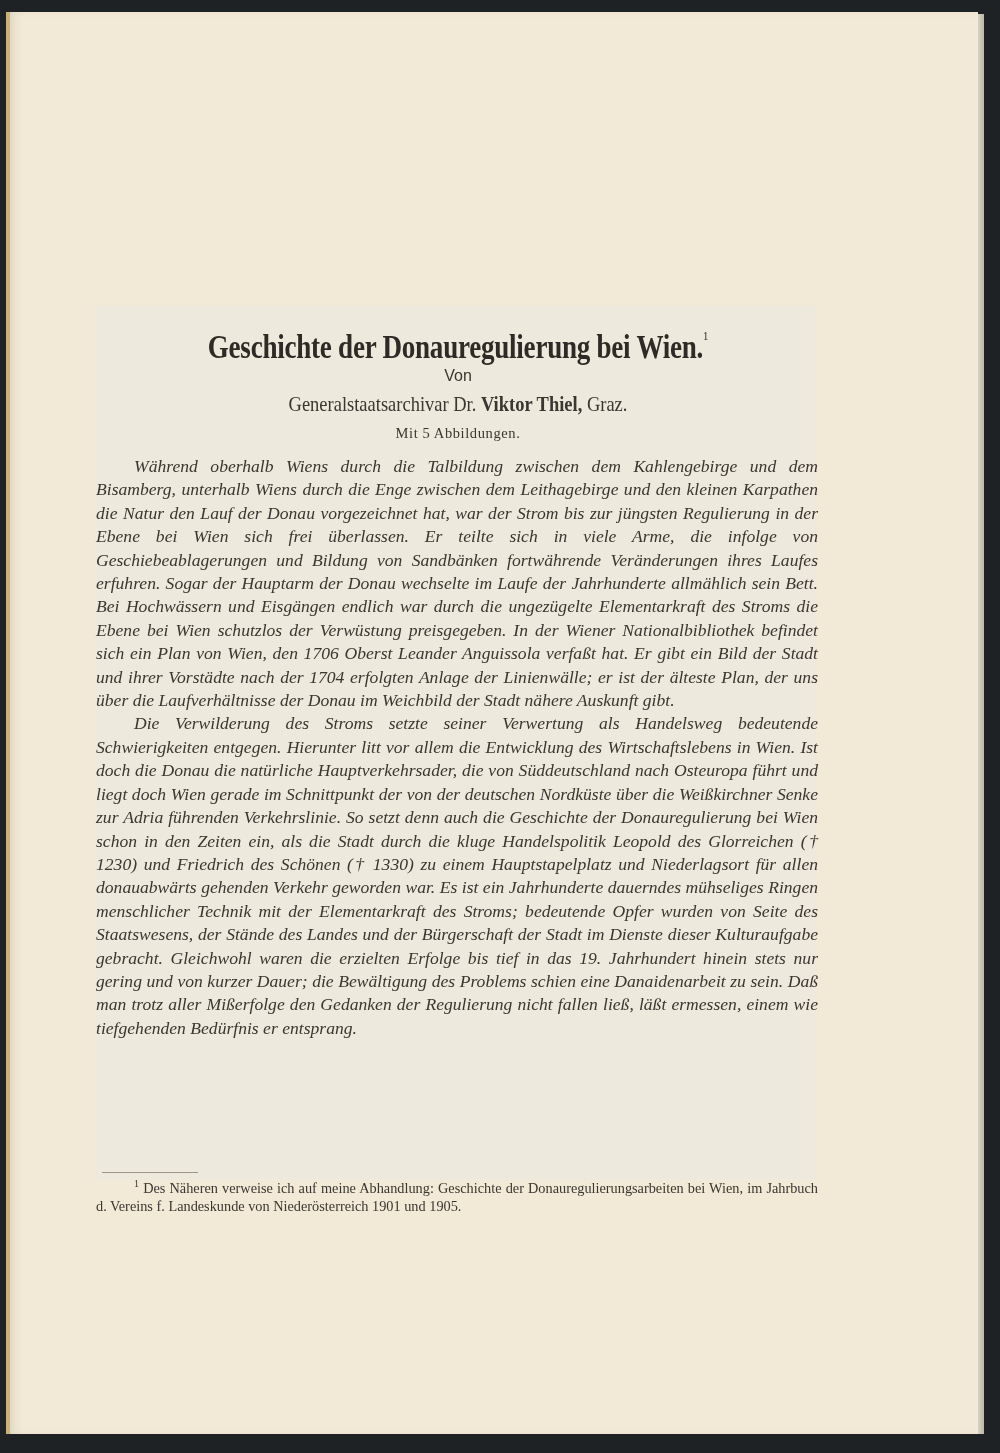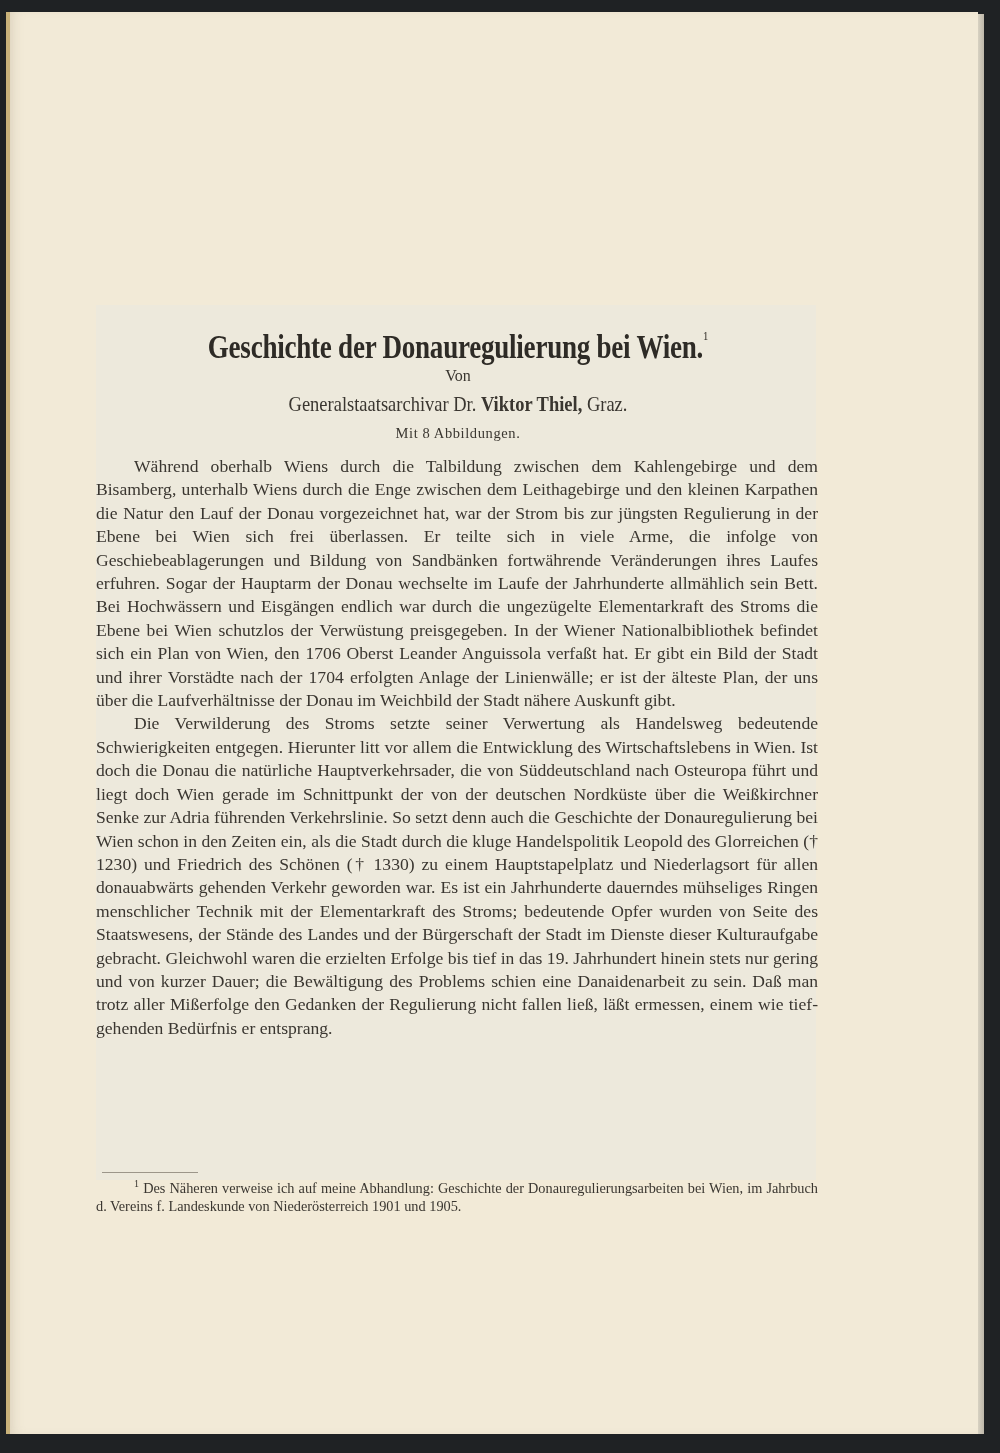--- a/index.html
+++ b/index.html
@@ -32,36 +32,36 @@
   .title {
     position: absolute; top: 328px; left: 0; width: 724px; text-align: center;
     font-family: "Liberation Serif", serif;
     font-weight: bold; font-size: 33px; letter-spacing: -0.3px;
     transform: scaleX(0.82); transform-origin: center;
     color: #2e2b26; white-space: nowrap;
   }
   .title sup { font-size: 13px; vertical-align: 18px; font-weight: normal; }
   .von {
     position: absolute; top: 367px; left: 0; width: 724px; text-align: center;
-    font-family: Liberation Serif, serif; font-size: 16px;
+    font-family: Liberation Sans, sans-serif; font-size: 16px;
   }
   .author {
     position: absolute; top: 392px; left: 0; width: 724px; text-align: center;
     font-family: "Liberation Serif", serif; font-size: 21px;
     transform: scaleX(0.88); transform-origin: center; white-space: nowrap;
   }
   .author b { font-weight: bold; }
   .figs {
     position: absolute; top: 425px; left: 0; width: 724px; text-align: center;
     font-family: "Liberation Serif", serif; font-size: 14.5px; letter-spacing: 0.6px;
   }
   .body-text {
     position: absolute; top: 455px; left: 0; width: 722px;
     font-family: "Liberation Serif", serif; font-size: 17.6px; line-height: 23.4px;
-    text-align: justify; hyphens: manual;
+    text-align: justify; hyphens: manual; font-style: italic;
   }
   .body-text p { margin: 0; text-indent: 38px; }
   .footnote-rule {
     position: absolute; top: 1172px; left: 6px; width: 96px; height: 1px;
     background: #9c968a;
   }
   .footnote {
     position: absolute; top: 1175px; left: 0; width: 722px;
     font-family: "Liberation Serif", serif; font-size: 14.3px; line-height: 18.5px;
     text-align: justify; text-indent: 38px;
@@ -80,21 +80,21 @@
   <div class="title"><span>Geschichte der Donauregulierung bei Wien.</span><sup>1</sup></div>
 
   <div class="von">Von</div>
 
   <div class="author">
     <span>Generalstaatsarchivar Dr.</span>
     <b>Viktor Thiel,</b>
     <span>Graz.</span>
   </div>
 
-  <div class="figs">Mit 8 Abbildungen.</div>
+  <div class="figs">Mit 5 Abbildungen.</div>
 
   <div class="body-text">
     <p>Während oberhalb Wiens durch die Talbildung zwischen dem Kahlengebirge und dem Bisamberg, unterhalb Wiens durch die Enge zwischen dem Leithagebirge und den kleinen Karpathen die Natur den Lauf der Donau vorgezeichnet hat, war der Strom bis zur jüngsten Regulierung in der Ebene bei Wien sich frei überlassen. Er teilte sich in viele Arme, die infolge von Geschiebeablagerungen und Bildung von Sandbänken fortwährende Veränderungen ihres Laufes erfuhren. Sogar der Hauptarm der Donau wechselte im Laufe der Jahrhunderte allmählich sein Bett. Bei Hochwässern und Eisgängen endlich war durch die ungezügelte Elementarkraft des Stroms die Ebene bei Wien schutzlos der Verwüstung preisgegeben. In der Wiener Nationalbibliothek befindet sich ein Plan von Wien, den 1706 Oberst Leander An­guissola verfaßt hat. Er gibt ein Bild der Stadt und ihrer Vorstädte nach der 1704 erfolgten Anlage der Linienwälle; er ist der älteste Plan, der uns über die Lauf­verhältnisse der Donau im Weichbild der Stadt nähere Auskunft gibt.</p>
     <p>Die Verwilderung des Stroms setzte seiner Verwertung als Handelsweg bedeu­tende Schwierigkeiten entgegen. Hierunter litt vor allem die Entwicklung des Wirtschaftslebens in Wien. Ist doch die Donau die natürliche Hauptverkehrsader, die von Süddeutschland nach Osteuropa führt und liegt doch Wien gerade im Schnittpunkt der von der deutschen Nordküste über die Weißkirchner Senke zur Adria führenden Verkehrslinie. So setzt denn auch die Geschichte der Donauregu­lierung bei Wien schon in den Zeiten ein, als die Stadt durch die kluge Handels­politik Leopold des Glorreichen († 1230) und Friedrich des Schönen († 1330) zu einem Hauptstapelplatz und Niederlagsort für allen donauabwärts gehenden Verkehr geworden war. Es ist ein Jahrhunderte dauerndes mühseliges Ringen menschlicher Technik mit der Elementarkraft des Stroms; bedeutende Opfer wurden von Seite des Staatswesens, der Stände des Landes und der Bürgerschaft der Stadt im Dienste dieser Kulturaufgabe gebracht. Gleichwohl waren die erzielten Erfolge bis tief in das 19. Jahrhundert hinein stets nur gering und von kurzer Dauer; die Bewältigung des Problems schien eine Danaidenarbeit zu sein. Daß man trotz aller Mißerfolge den Gedanken der Regulierung nicht fallen ließ, läßt ermessen, einem wie tief­gehenden Bedürfnis er entsprang.</p>
   </div>
 
   <div class="footnote-rule"></div>
 
   <div class="footnote"><sup>1</sup> <span>Des Näheren verweise ich auf meine Abhandlung: Geschichte der Donauregu­lierungsarbeiten bei Wien, im Jahrbuch d. Vereins f. Landeskunde von Niederösterreich 1901 und 1905.</span></div>
 </div>

